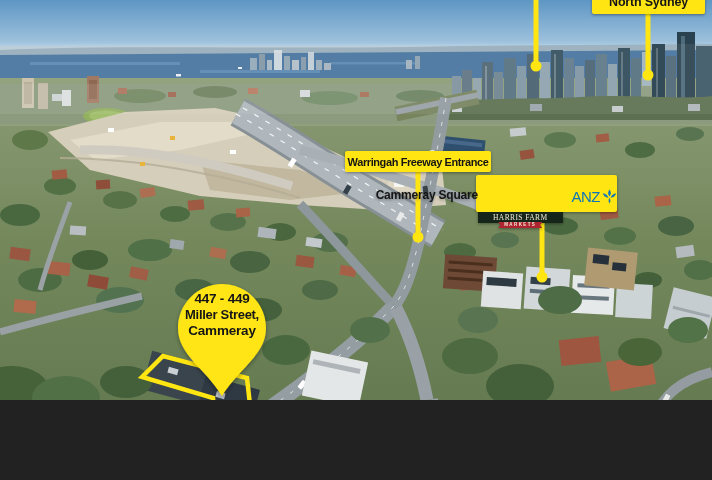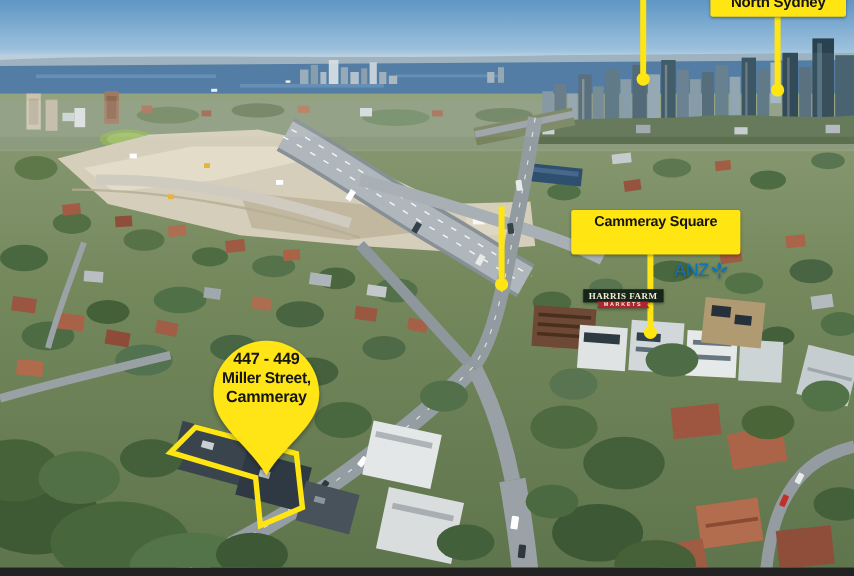--- a/index.html
+++ b/index.html
@@ -1,17 +1,17 @@
 <!DOCTYPE html>
 <html style="--callout_yellow: #FFE512; --callout_text: #151515; --anz_blue: #0C74B8; --harris_green: #16251A; --harris_cream: #F2EBD4; --ribbon_red: #AE2430;"><head>
 <meta charset="utf-8">
 <style>
   html,body{margin:0;padding:0;background:#222;}
   .stage{
-    position:relative;width:712px;height:473px;overflow:hidden;
+    position:relative;width:712px;height:400px;overflow:hidden;
     font-family:"Liberation Sans",sans-serif;
     background:#7e9070;
   }
   .stage svg{display:block;}
   .photo{position:absolute;left:0;top:0;}
   .overlay{position:absolute;left:0;top:0;pointer-events:none;}
 
   
   .callout-box{
     position:absolute;
@@ -27,32 +27,32 @@
     left:592px;top:-24px;width:113px;height:38px;
     align-items:flex-end;padding-bottom:5px;box-sizing:border-box;
     font-size:12.5px;letter-spacing:-.2px;
   }
   .box-warringah{
     left:345px;top:151px;width:146px;height:21px;
     font-size:11px;letter-spacing:-.4px;
   }
   .box-cammeray{
     left:476px;top:175px;width:141px;height:37px;
-    flex-direction:column;justify-content:space-between;padding-top:3px;box-sizing:border-box;
+    flex-direction:row;justify-content:flex-end;padding-top:3px;box-sizing:border-box;
   }
   .cammeray-title{font-size:12px;letter-spacing:-.2px;line-height:13px;}
   .cammeray-logos{display:flex;align-items:center;gap:9px;margin-top:2px;}
 
   
   .hf{display:flex;flex-direction:column;align-items:center;}
   .hf-top{
     background:var(--harris_green,#16251A);color:var(--harris_cream,#F2EBD4);
-    font-family:"Liberation Serif",serif;font-weight:700;
+    font-family:"Liberation Serif",serif;font-weight:400;
     font-size:7.5px;letter-spacing:.4px;line-height:11px;
-    padding:0 5px;white-space:nowrap;margin-top:48px;
+    padding:0 15px;white-space:nowrap;margin-top:48px;
   }
   .hf-ribbon{
     margin-top:-1px;background:var(--ribbon_red,#AE2430);color:var(--harris_cream,#F2EBD4);
     font-size:4.5px;letter-spacing:1.4px;line-height:6px;padding:0 6px;
     clip-path:polygon(0 0,100% 0,95% 50%,100% 100%,0 100%,5% 50%);
   }
   
   .anz{display:flex;align-items:center;gap:2px;color:var(--anz_blue,#0C74B8);}
   .anz-text{font-size:15px;font-weight:400;letter-spacing:-.5px;line-height:15px;}
   .anz-sym{width:15px;height:15px;}
@@ -382,20 +382,23 @@
       <text x="222" y="303" text-anchor="middle" font-family="Liberation Sans, sans-serif" font-weight="700" font-size="13.5" letter-spacing="-0.2" style="fill:var(--callout_text,#151515)">447 - 449</text>
       <text x="222" y="319" text-anchor="middle" font-family="Liberation Sans, sans-serif" font-weight="700" font-size="13" letter-spacing="-0.3" style="fill:var(--callout_text,#151515)">Miller Street,</text>
       <text x="222" y="335" text-anchor="middle" font-family="Liberation Sans, sans-serif" font-weight="700" font-size="13.5" letter-spacing="-0.2" style="fill:var(--callout_text,#151515)">Cammeray</text>
     </g>
   </svg>
 
   <div class="callout-box box-north-sydney">
     <span>North Sydney</span>
   </div>
 
+  <div class="callout-box box-warringah">
+    <span>Warringah Freeway Entrance</span>
+  </div>
 
   <div class="callout-box box-cammeray">
     <div class="cammeray-title">Cammeray Square</div>
     <div class="cammeray-logos">
       <div class="hf">
         <div class="hf-top">HARRIS FARM</div>
         <div class="hf-ribbon">MARKETS</div>
       </div>
       <div class="anz">
         <span class="anz-text">ANZ</span>

